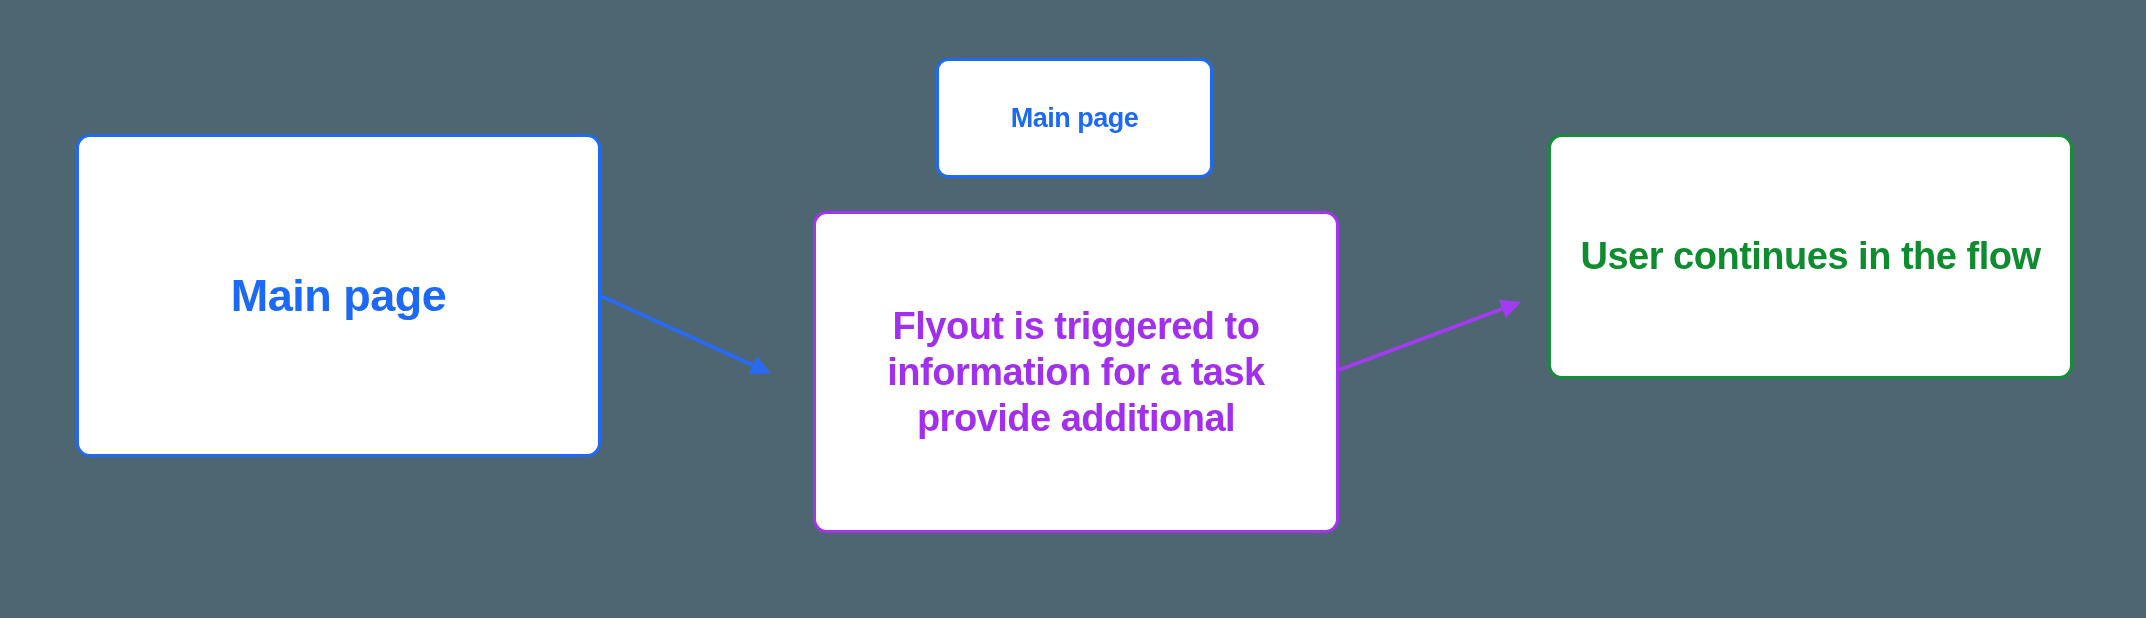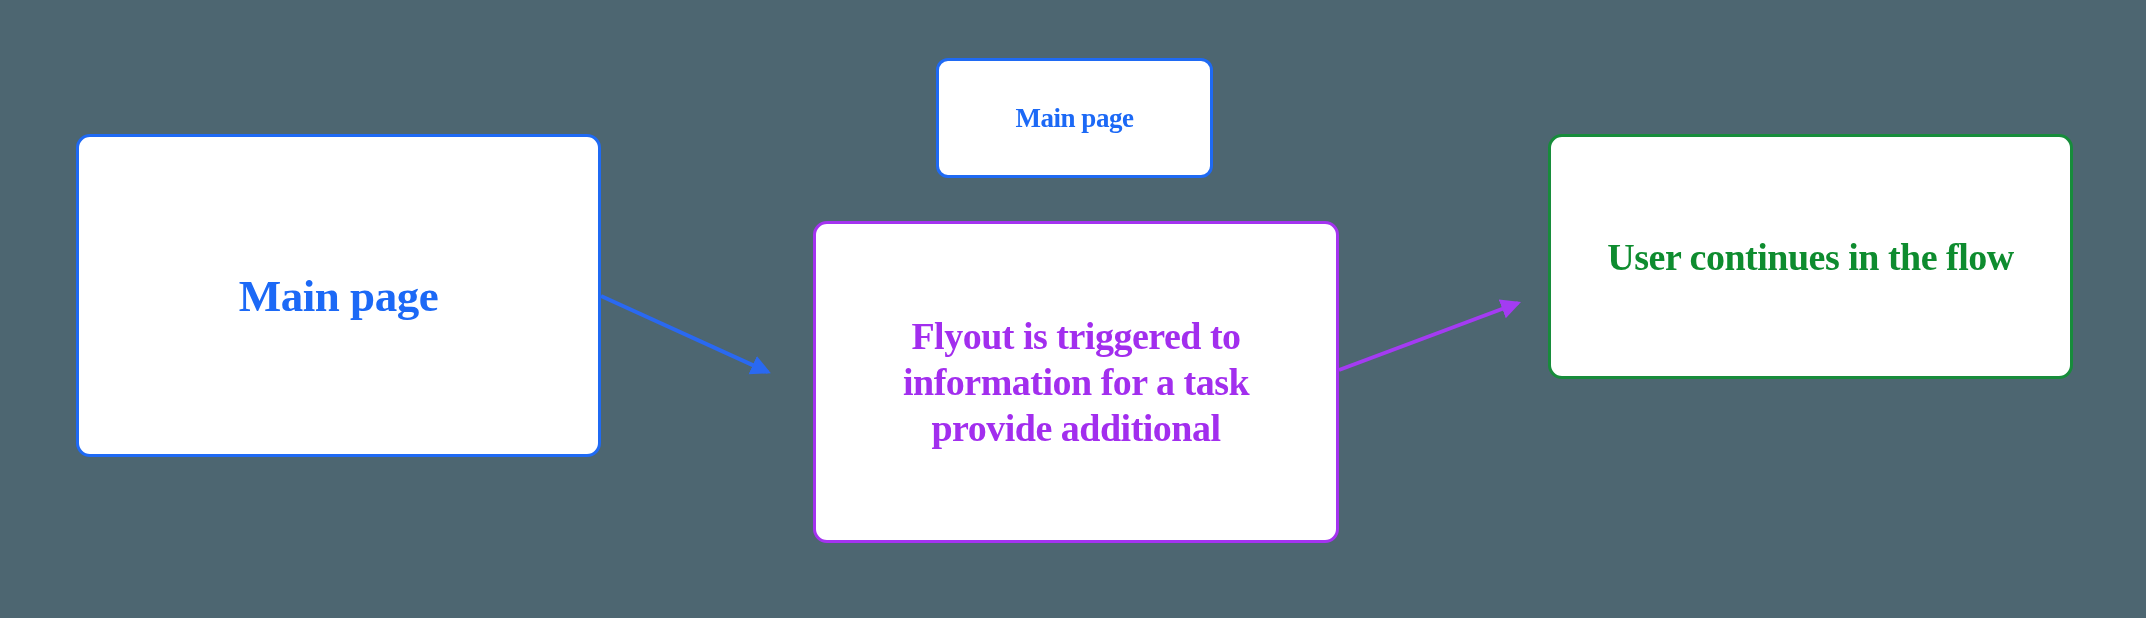--- a/index.html
+++ b/index.html
@@ -50,21 +50,21 @@
     top: 58px;
     width: 277px;
     height: 120px;
     border: 3px solid #1F6AF4;
     border-radius: 12px;
     color: #1C69F6;
     font-size: 27px;
   }
   .node-flyout {
     left: 813px;
-    top: 221px;
+    top: 211px;
     width: 526px;
     height: 322px;
     border: 3px solid #A433F0;
     border-radius: 14px;
     color: #A22EEE;
     font-size: 38px;
   }
   .node-flyout .label {
     line-height: 46px;
   }
@@ -74,21 +74,20 @@
     width: 525px;
     height: 245px;
     border: 3px solid #178C3B;
     border-radius: 14px;
     color: #0E8C2F;
     font-size: 38px;
   }
   .label {
     width: 100%;
     padding: 0 20px;
-    font-family: Liberation Serif, serif;
   }
 </style>
 </head>
 <body>
 
 <div class="canvas">
 
   <svg class="connector-layer" width="2146" height="618" viewBox="0 0 2146 618" xmlns="http://www.w3.org/2000/svg">
     <defs>
       <marker id="arrowhead-blue" markerWidth="6" markerHeight="6" refX="4.2" refY="2.5" orient="auto">

